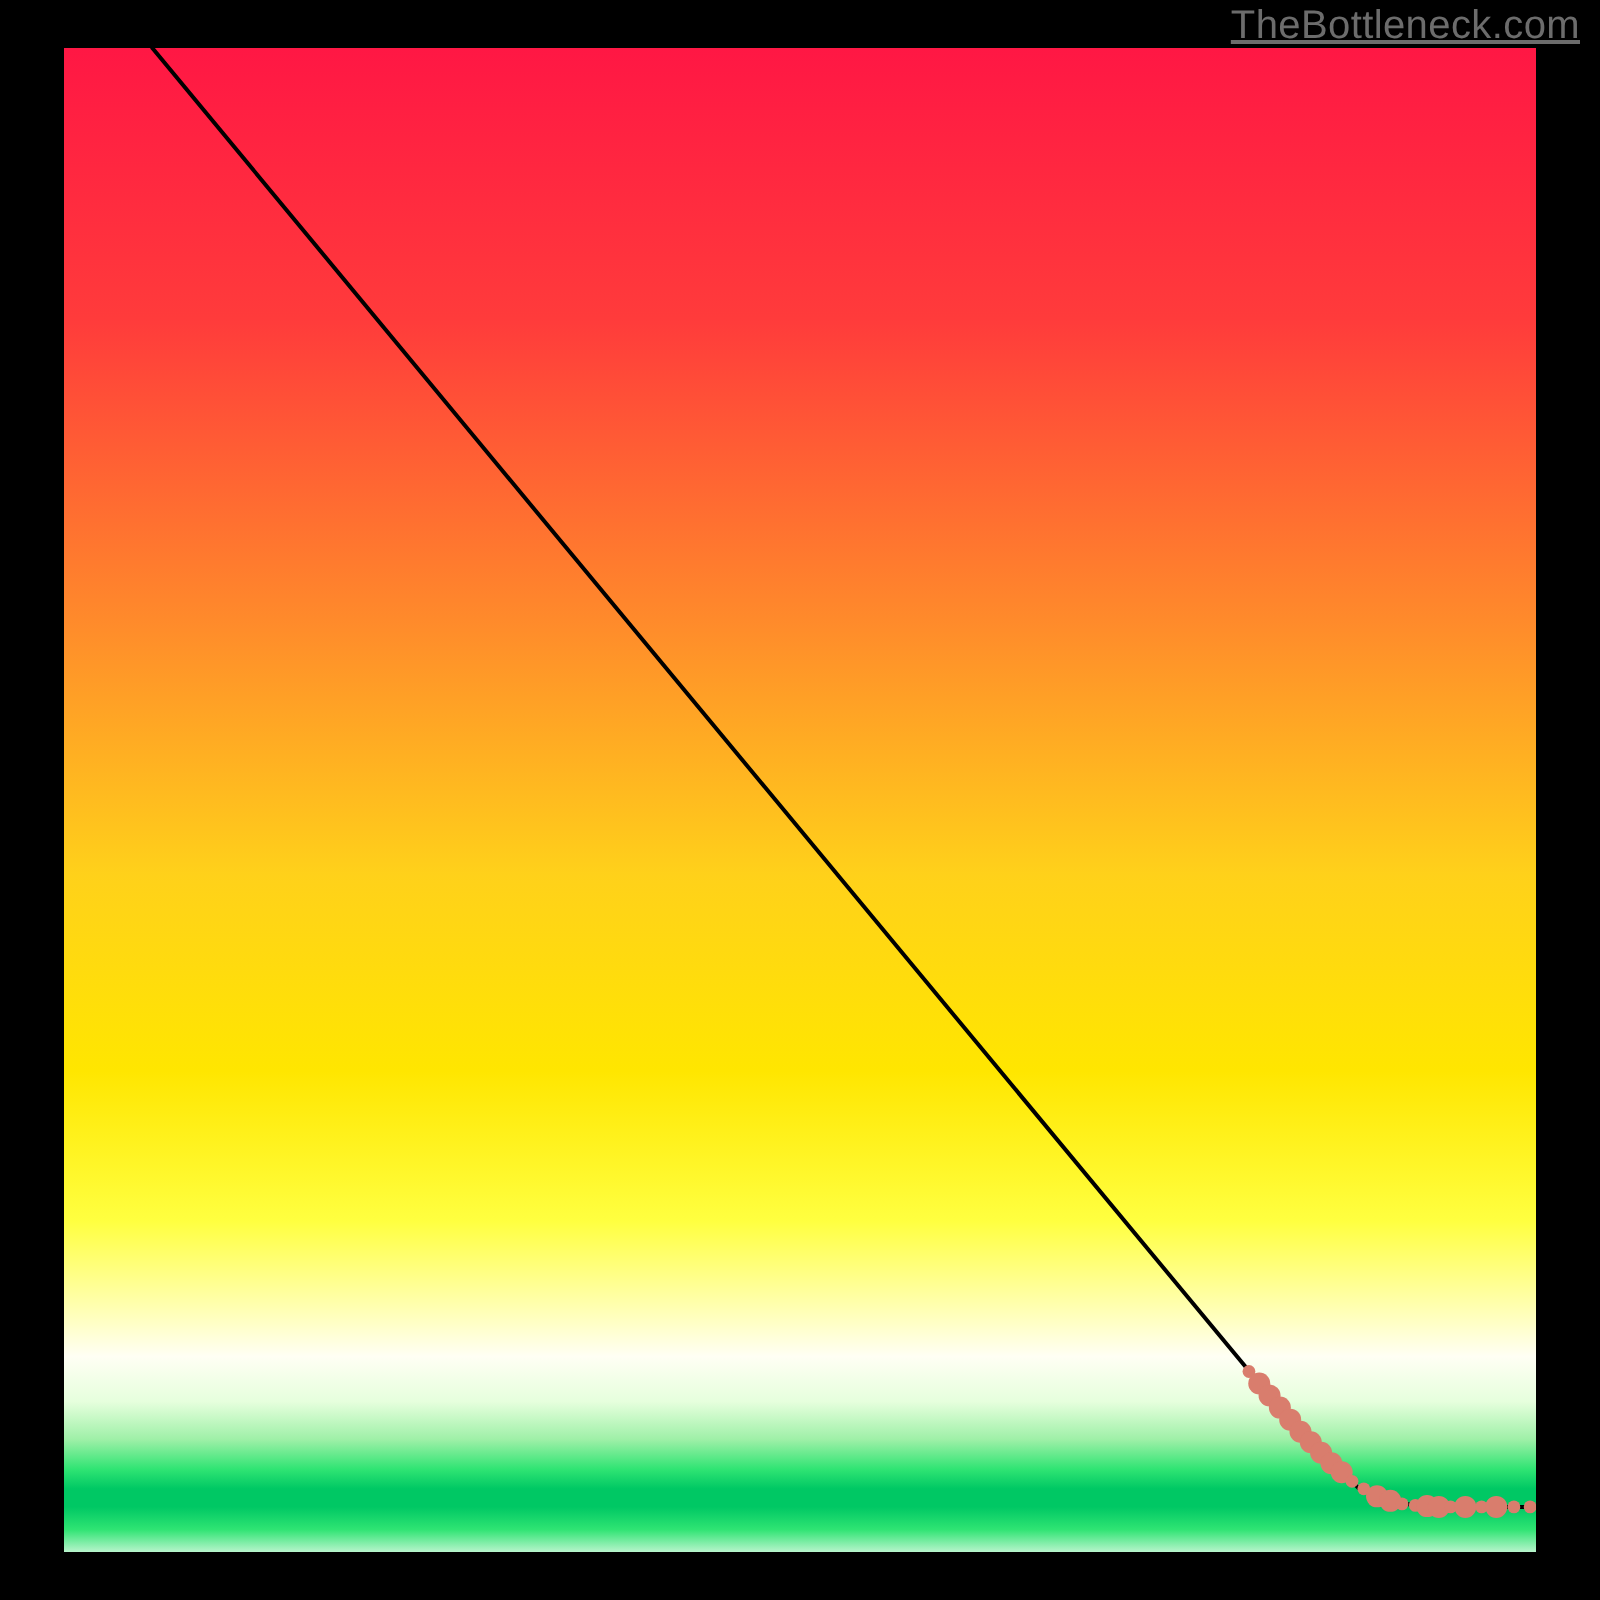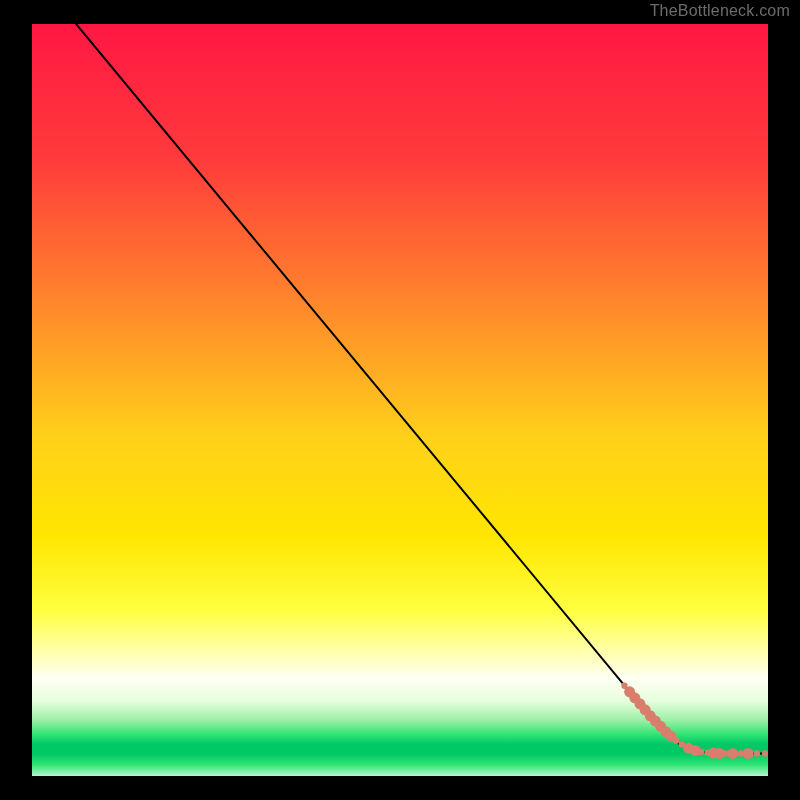--- a/index.html
+++ b/index.html
@@ -15,24 +15,25 @@
     position: relative;
     width: 800px;
     height: 800px;
     background: #000;
   }
   .watermark {
     position: absolute;
     top: 2px;
     right: 10px;
     color: #6c6c6c;
-    font-size: 16px;
+    font-size: 20px;
     font-weight: 500;
     letter-spacing: 0.2px;
     z-index: 5;
+    text-decoration: underline;
   }
   .plot-area {
     position: absolute;
     left: 32px;
     top: 24px;
     width: 736px;
     height: 752px;
     overflow: hidden;
   }
   .plot-area svg {

